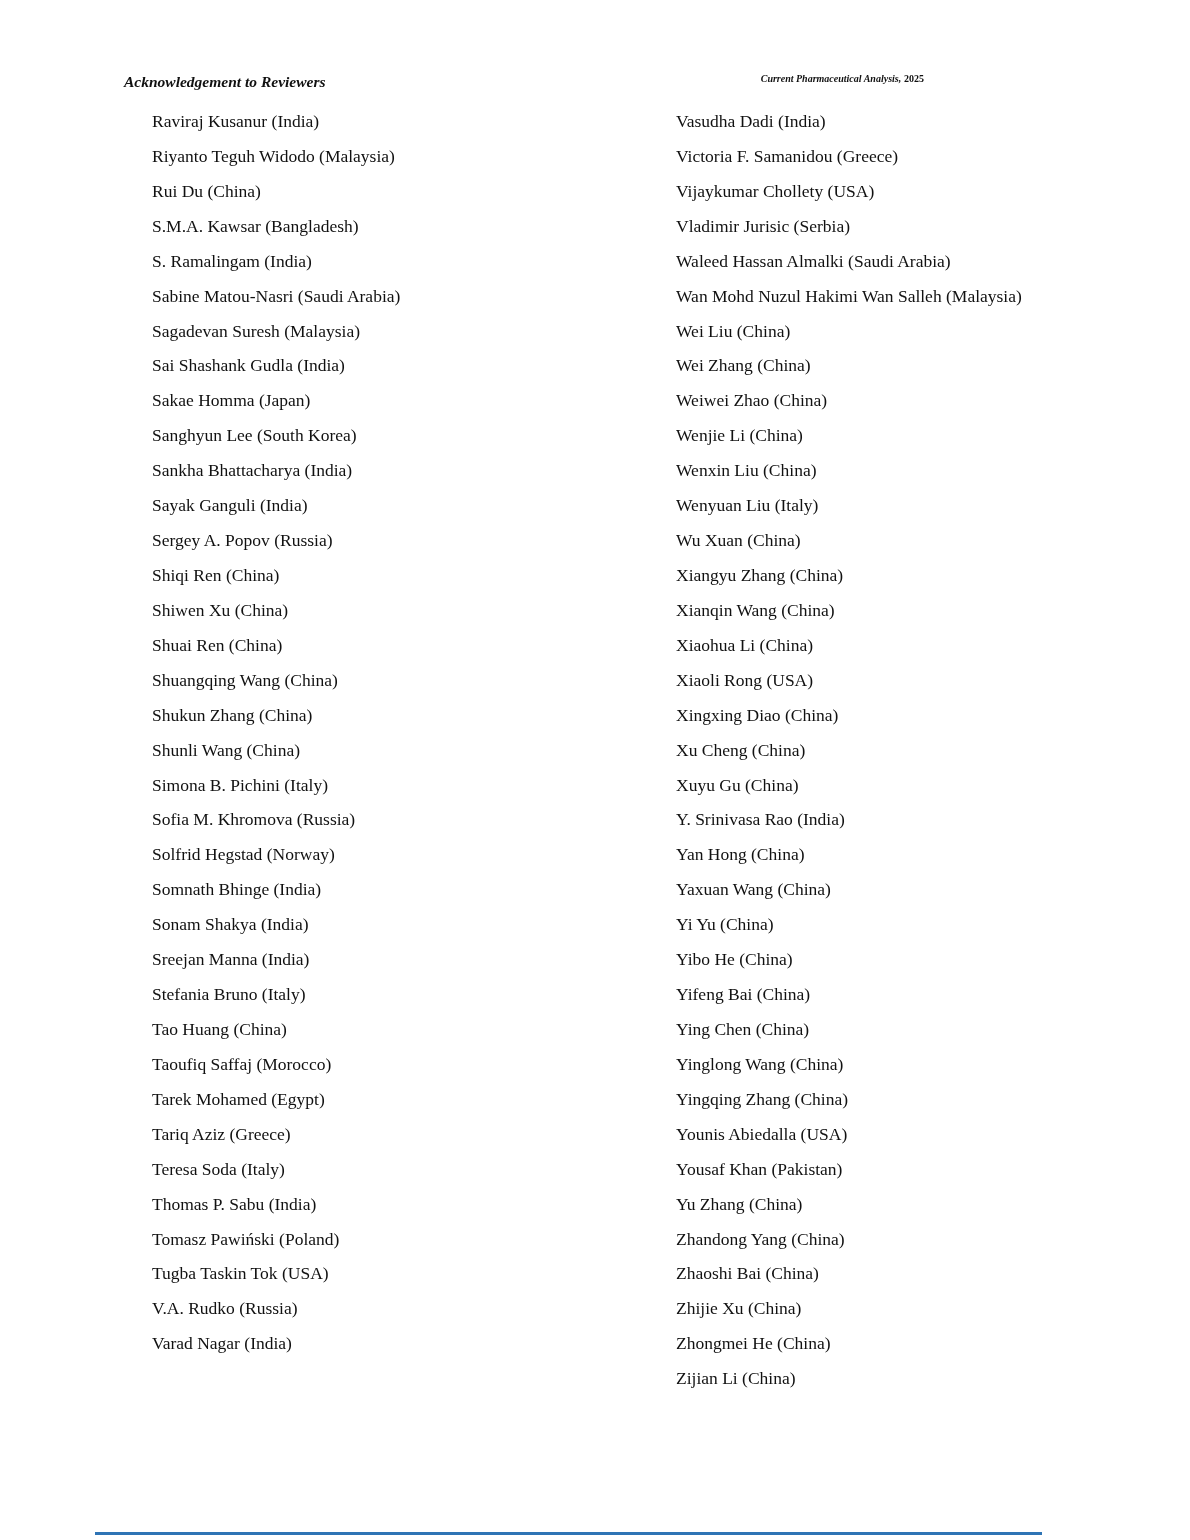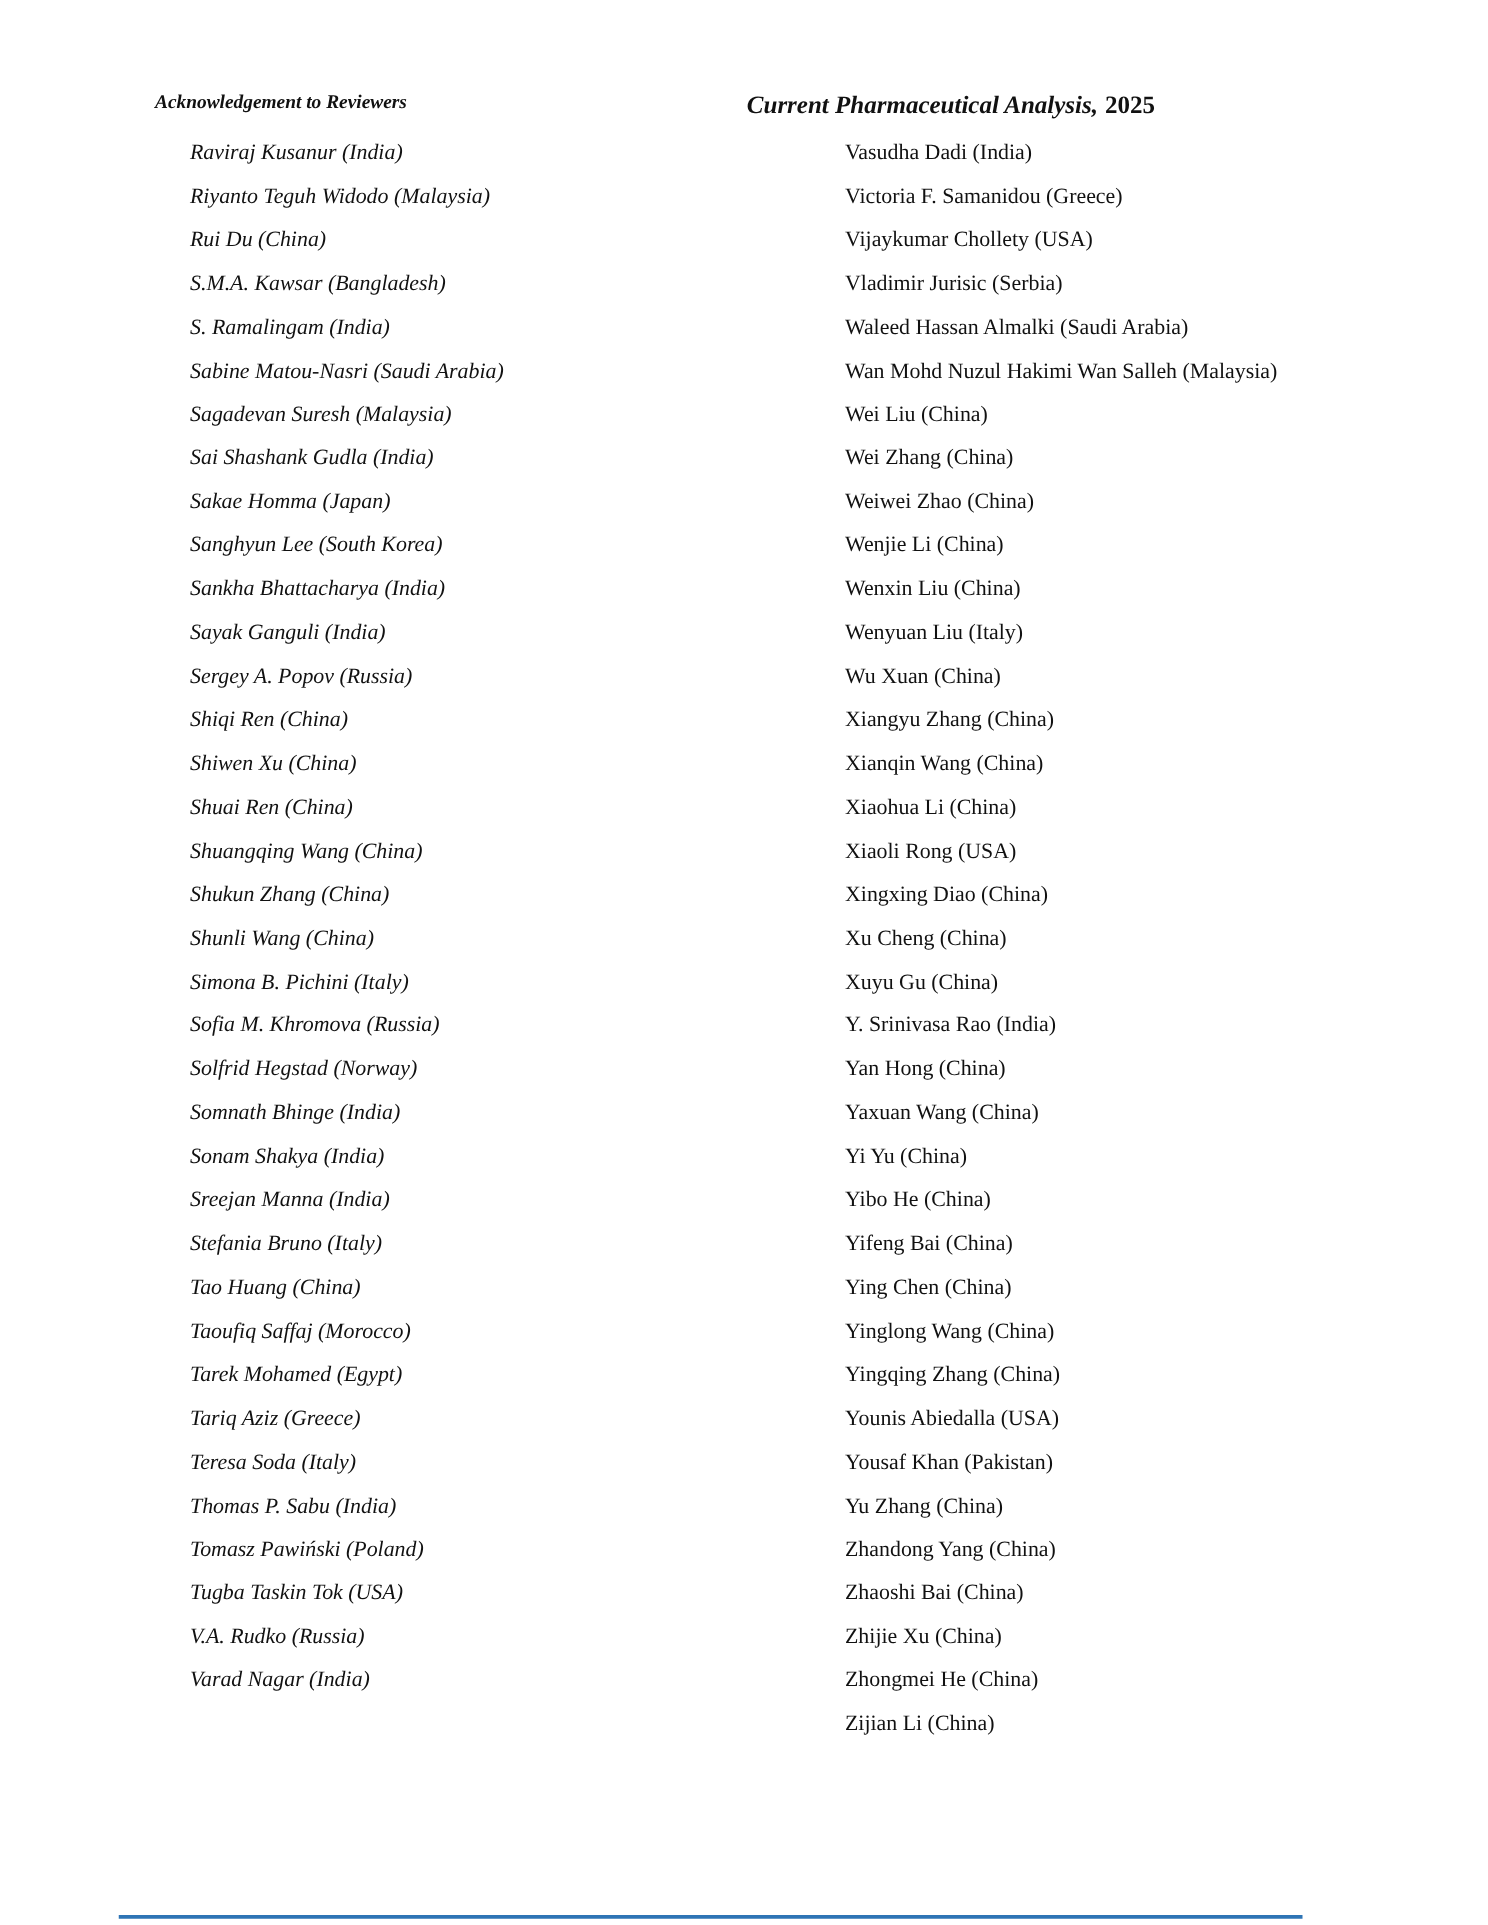--- a/index.html
+++ b/index.html
@@ -22,37 +22,37 @@
     top: 73px;
     font-size: 15.5px;
     font-weight: bold;
     font-style: italic;
     white-space: nowrap;
   }
   .running-head-right {
     position: absolute;
     right: 118px;
     top: 73px;
-    font-size: 20px;
+    font-size: 10px;
     font-weight: bold;
     white-space: nowrap;
     text-align: right;
   }
   .running-head-right .journal {
     font-style: italic;
   }
   .running-head-right .year {
     font-style: normal;
     margin-left: 0.28em;
   }
   .col {
     position: absolute;
     top: 104px;
   }
-  .col-left  { left: 152px; font-style: italic; }
+  .col-left  { left: 152px; }
   .col-right { left: 676px; }
   .row {
     height: 34.93px;
     line-height: 34.93px;
     font-size: 17.5px;
     white-space: nowrap;
   }
   .footer-rule {
     position: absolute;
     left: 95px;

